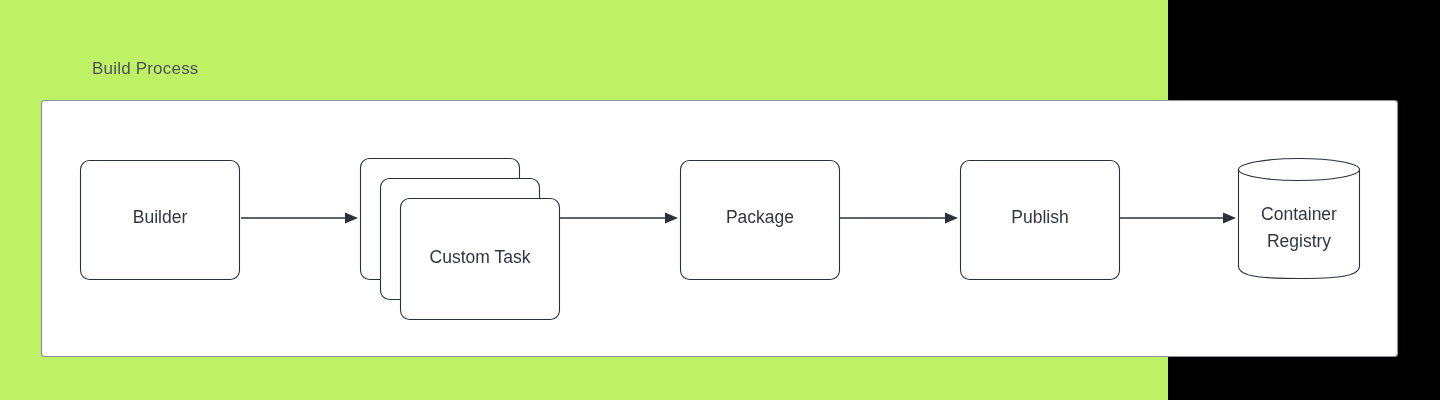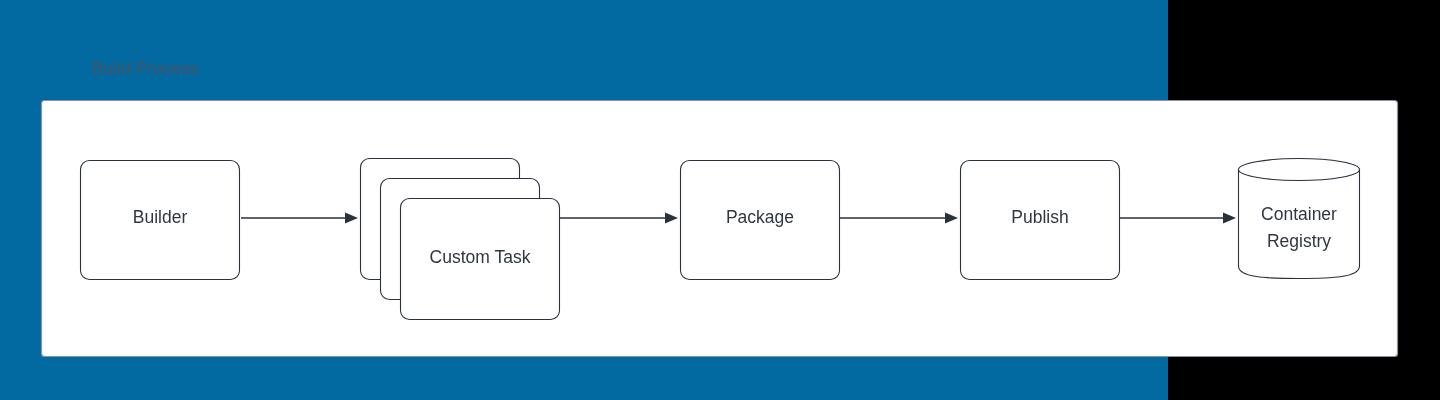--- a/index.html
+++ b/index.html
@@ -11,21 +11,21 @@
   body {
     width: 1440px;
     height: 400px;
     overflow: hidden;
     font-family: "Liberation Sans", sans-serif;
   }
   #stage {
     position: relative;
     width: 1168px;
     height: 400px;
-    background: #0369a1;
+    background: #bef264;
   }
   #diagram-svg {
     position: absolute;
     left: 0;
     top: 0;
     display: block;
   }
   .group-title {
     font-family: "Liberation Sans", sans-serif;
     font-size: 17px;

